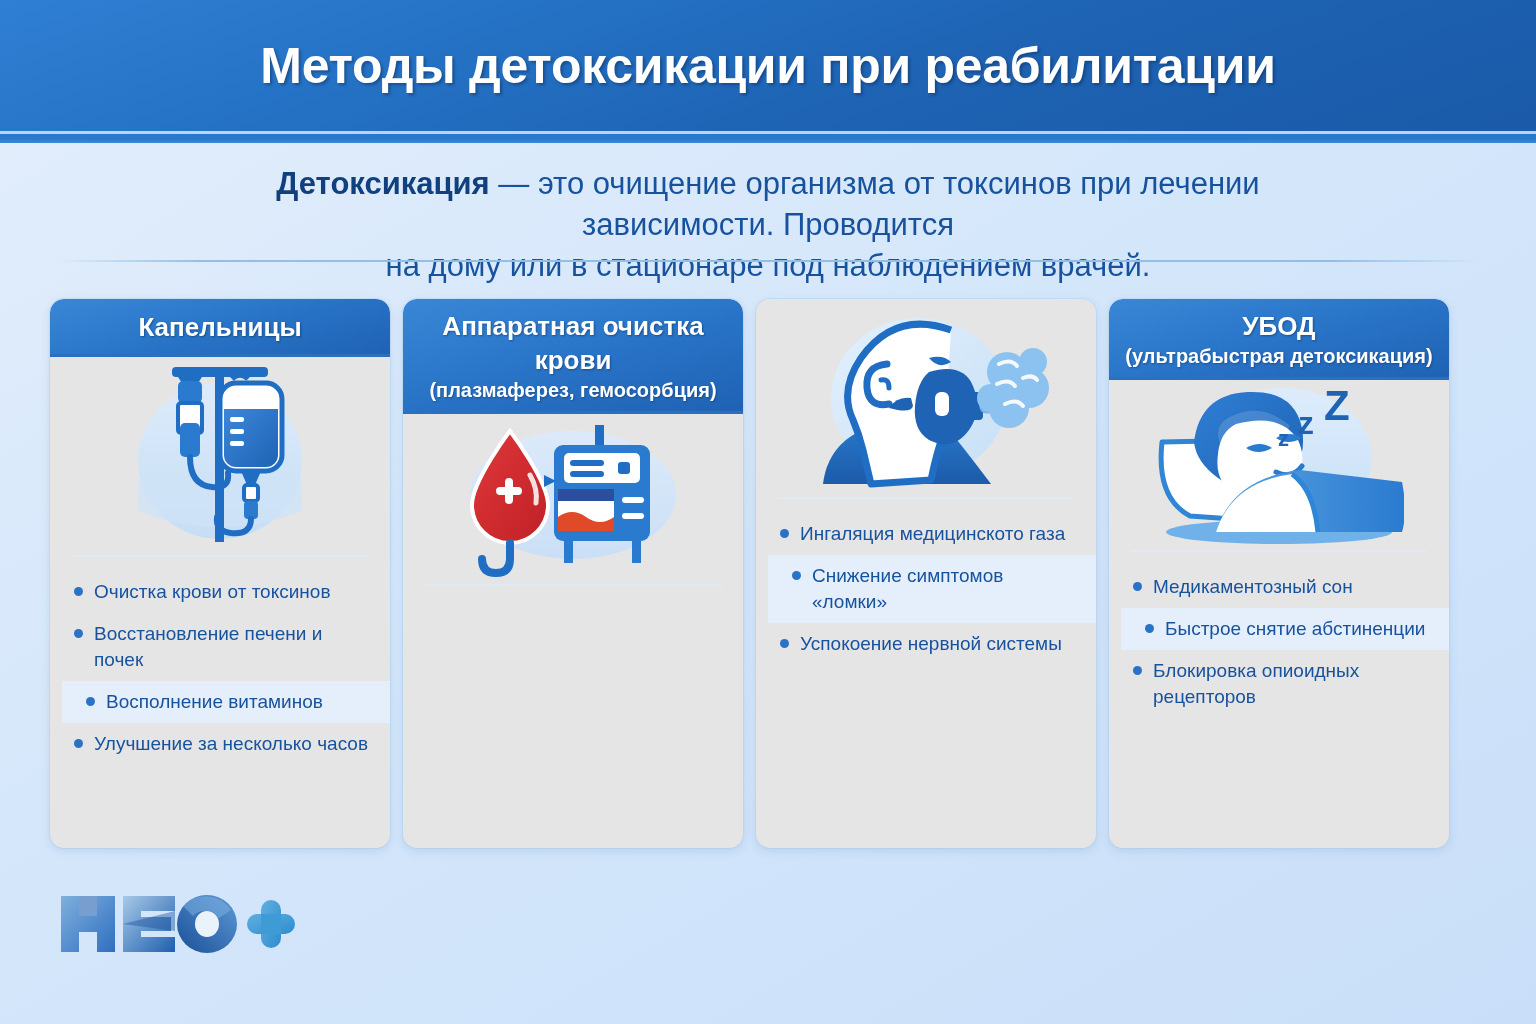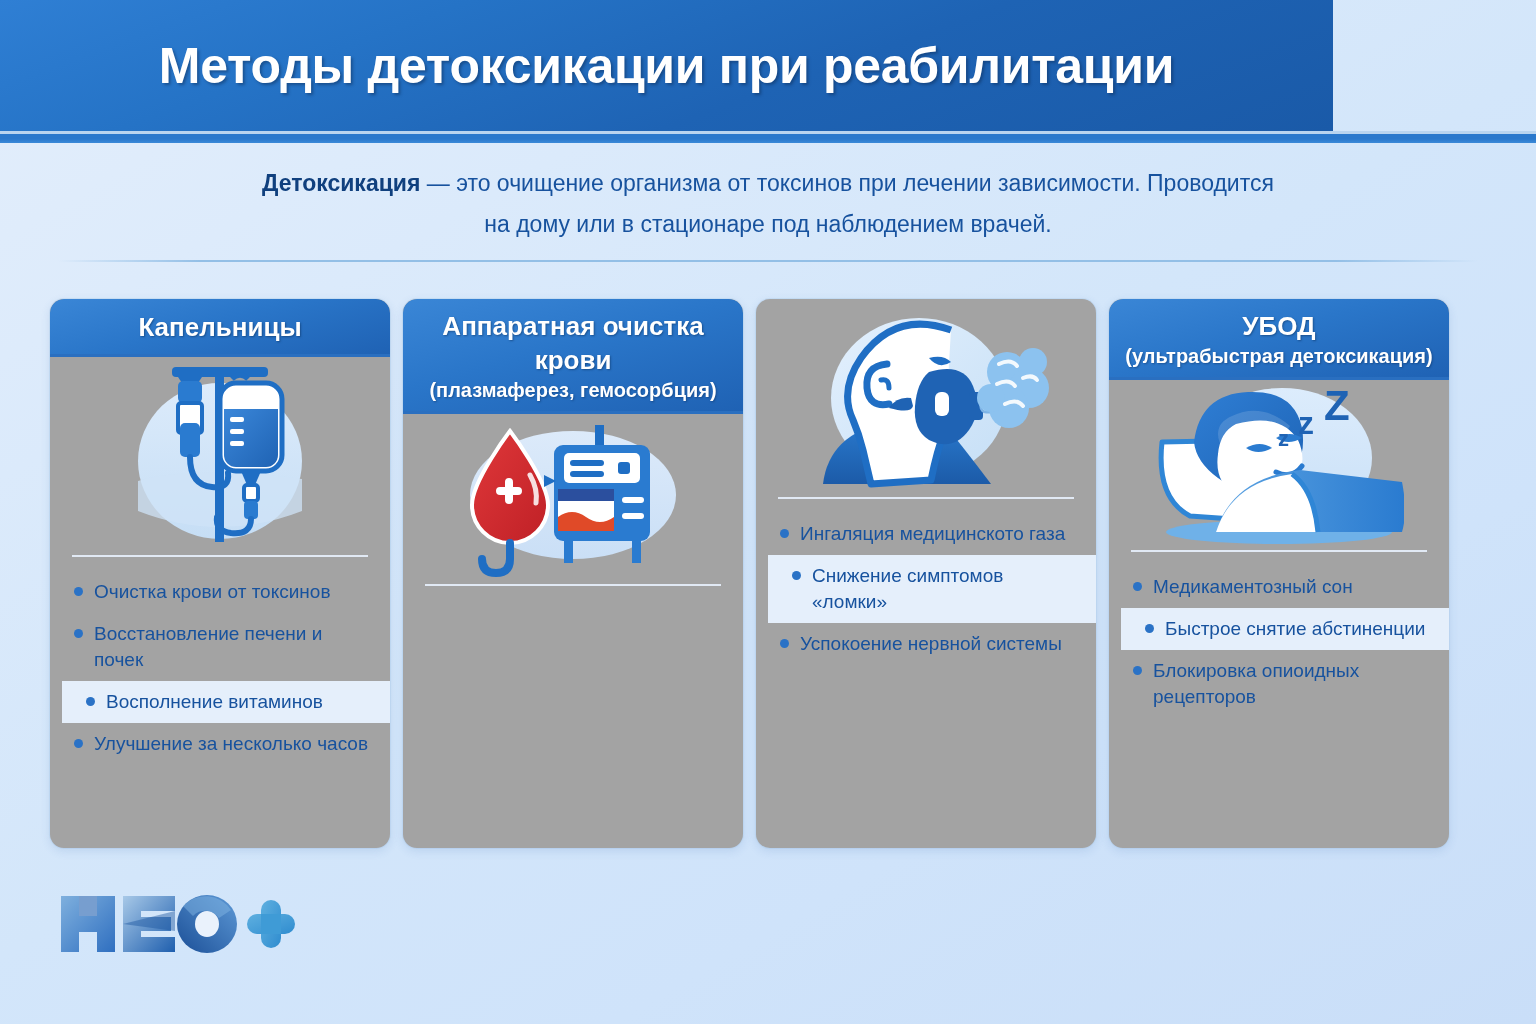--- a/index.html
+++ b/index.html
@@ -12,21 +12,21 @@
     overflow: hidden;
     font-family: "Liberation Sans", "DejaVu Sans", sans-serif;
     background: linear-gradient(150deg, #e3eefb 0%, #dbeafb 25%, #d3e6fa 50%, #cfe3fa 72%, #c9def8 100%);
     position: relative;
   }
 
   
   .header {
     position: absolute;
     left: 0; top: 0;
-    width: 1333px;
+    width: 1536px;
     height: 131px;
     background: linear-gradient(160deg, #2f7fd4 0%, #2573c6 28%, #1e63b4 60%, #1a5aa8 100%);
     display: flex;
     align-items: center;
     justify-content: center;
   }
   .header-title {
     color: #ffffff;
     font-size: 50px;
     font-weight: bold;
@@ -47,21 +47,21 @@
     background: linear-gradient(180deg, #2a78cc 0%, #2a78cc 55%, #3b8ad8 100%);
   }
 
   
   .intro {
     position: absolute;
     left: 228px; top: 163px;
     width: 1080px;
     text-align: center;
     color: #17529e;
-    font-size: 23px;
+    font-size: 31px;
     line-height: 41px;
   }
   .intro b { color: #10407e; font-weight: bold; }
 
   .intro-divider {
     position: absolute;
     left: 58px; top: 260px;
     width: 1420px; height: 2px;
     background: linear-gradient(90deg, rgba(150,190,235,0) 0%, #93bfe6 10%, #93bfe6 90%, rgba(150,190,235,0) 100%);
   }
@@ -70,21 +70,21 @@
   .cards {
     position: absolute;
     left: 50px; top: 299px;
     width: 1436px; height: 549px;
     display: flex;
     gap: 13px;
   }
   .card {
     position: relative;
     width: 340px;
-    background: #a3a3a3;
+    background: #e5e5e5;
     border-radius: 14px;
     box-shadow: 0 3px 10px rgba(60,110,180,0.16), 0 0 0 1px rgba(190,215,240,0.55);
     display: flex;
     flex-direction: column;
     overflow: hidden;
   }
   .card-head {
     background: linear-gradient(165deg, #3a86d6 0%, #2a76c9 45%, #1f62b4 100%);
     border-bottom: 3px solid #2a6fc0;
     padding: 11px 10px 10px;

